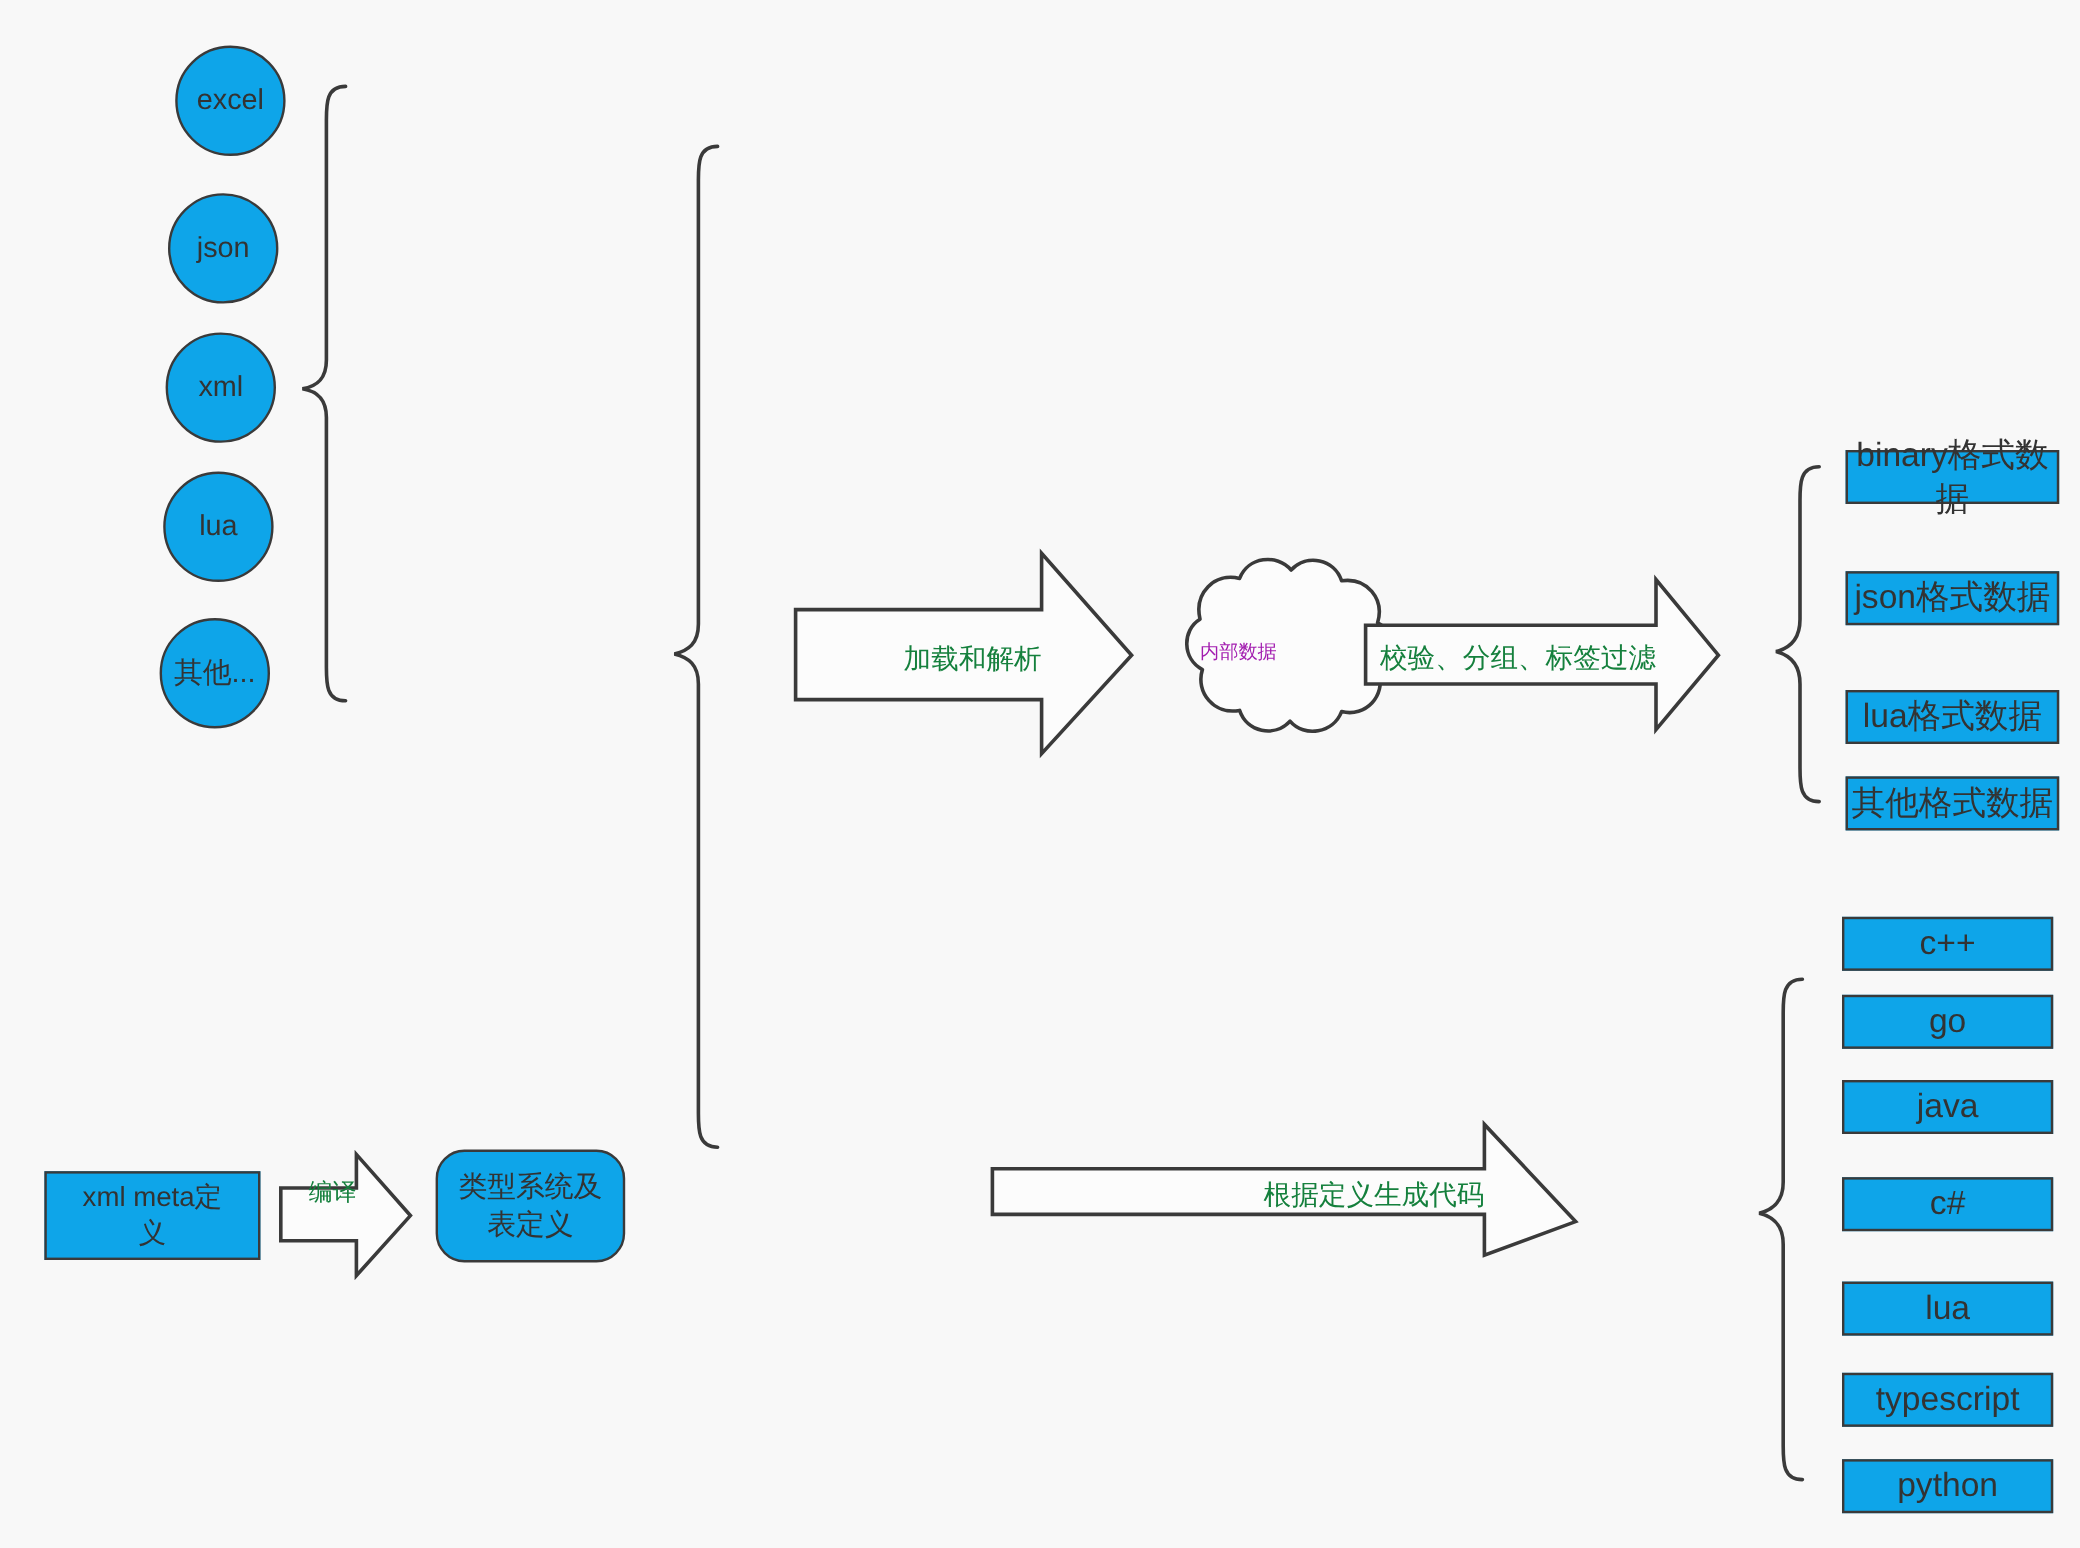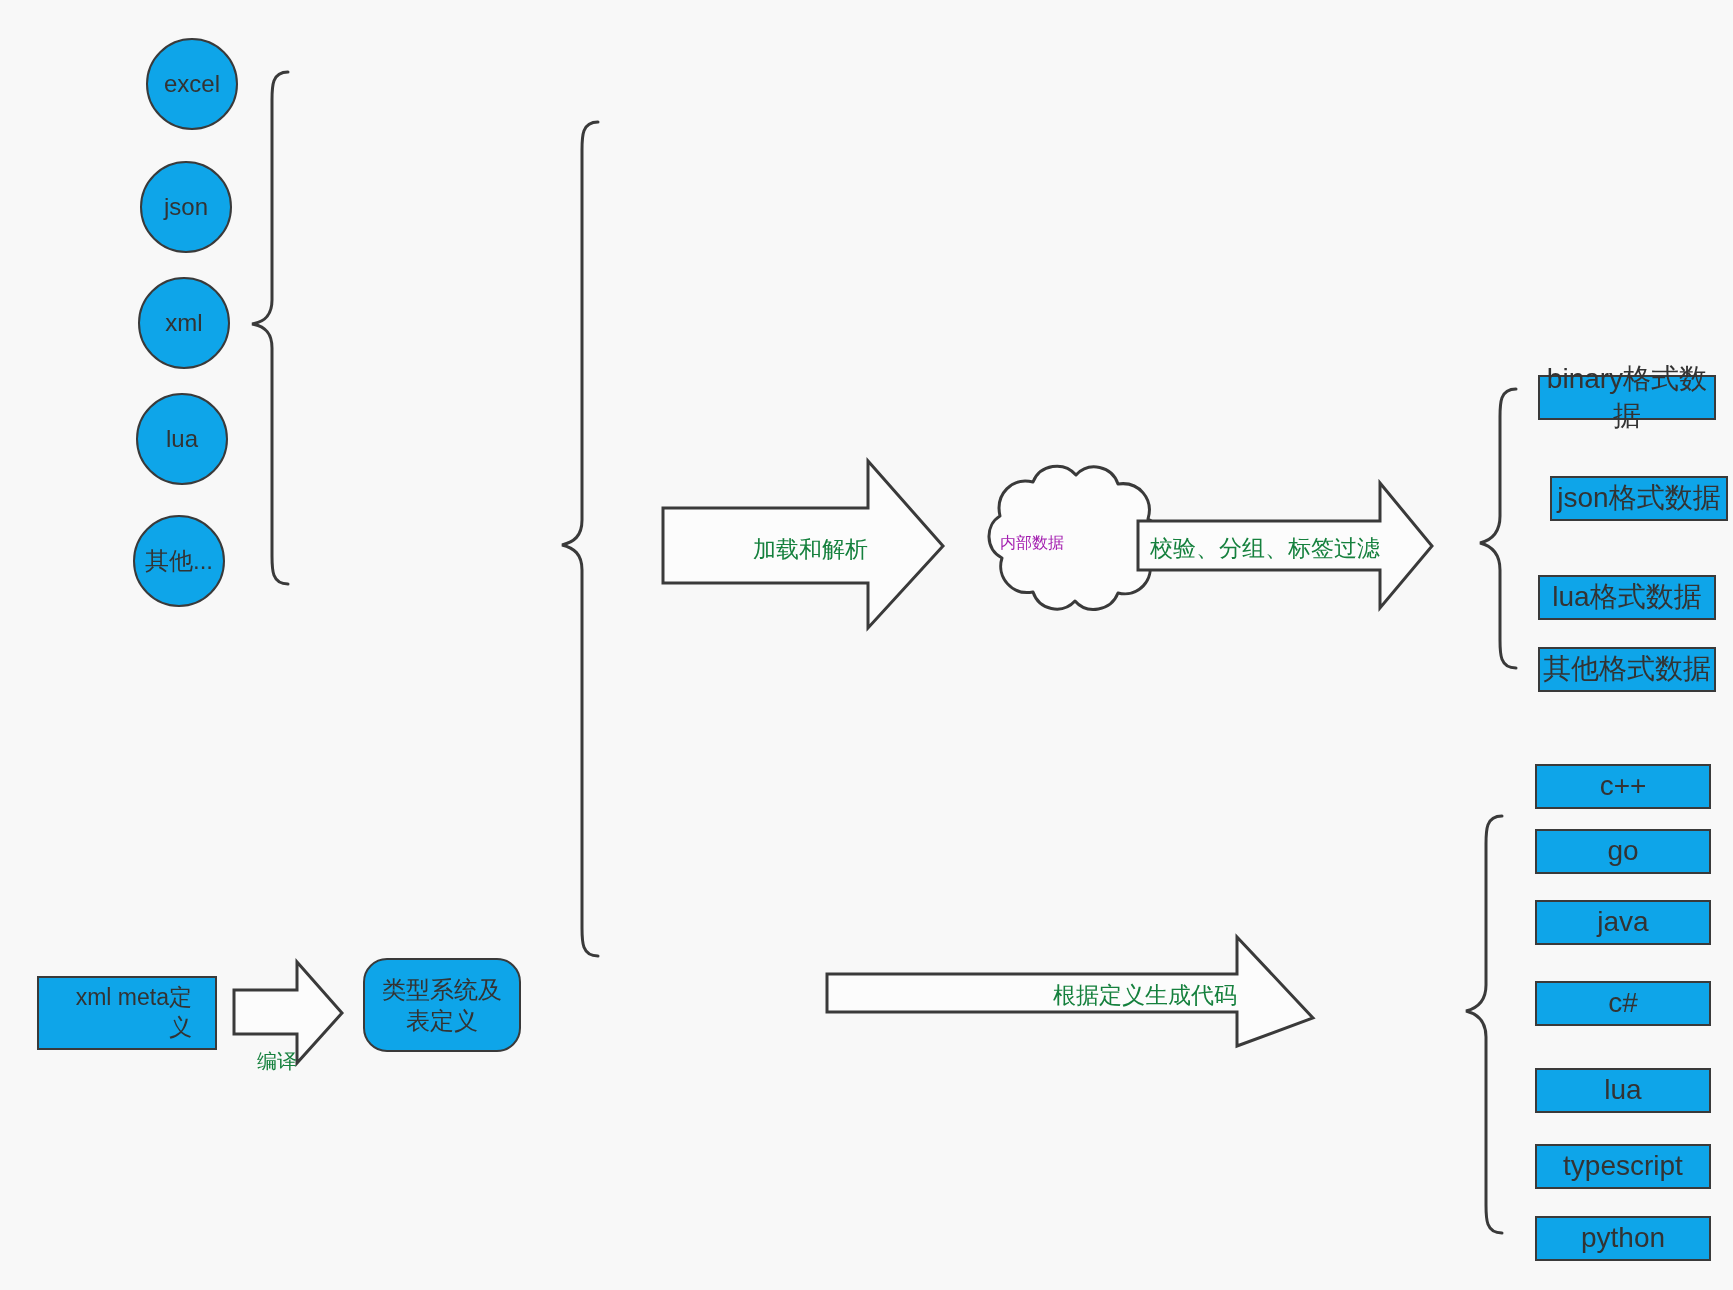--- a/index.html
+++ b/index.html
@@ -131,41 +131,41 @@
   <div class="cloud-label" style="left:1000px; top:533px; width:150px;">内部数据</div>
 
   <div class="arrow-label" style="left:1138px; top:533px; width:242px;">校验、分组、标签过滤</div>
 
   <div class="arrow-label" style="left:827px; top:980px; width:410px;">根据定义生成代码</div>
 
   <div class="node smallbox" style="left:1538px; top:375px; width:178px; height:45px;">
     <span>binary格式数据</span>
   </div>
 
-  <div class="node smallbox" style="left:1538px; top:476px; width:178px; height:45px;margin-left:12px;">
+  <div class="node smallbox" style="left:1538px; top:476px; width:178px; height:45px;">
     <span>json格式数据</span>
   </div>
 
   <div class="node smallbox" style="left:1538px; top:575px; width:178px; height:45px;">
     <span>lua格式数据</span>
   </div>
 
   <div class="node smallbox" style="left:1538px; top:647px; width:178px; height:45px;">
     <span>其他格式数据</span>
   </div>
 
-  <div class="node rect" style="left:37px; top:976px; width:180px; height:74px;text-align:right;">
+  <div class="node rect" style="left:37px; top:976px; width:180px; height:74px;">
     <span style="display:block; width:130px;">xml meta定义</span>
   </div>
 
   <svg class="svg-layer" viewBox="0 0 1733 1290" xmlns="http://www.w3.org/2000/svg">
     <path d="M 234,990 L 297,990 L 297,962 L 342,1013 L 297,1063 L 297,1034 L 234,1034 Z" fill="#fcfcfc" stroke="#3a3a3a" stroke-width="3" stroke-linejoin="miter"></path>
   </svg>
 
-  <div class="arrow-label" style="left:234px; top:1048px; width:63px; font-size:20px;">编译</div>
+  <div class="arrow-label" style="left:234px; top:980px; width:63px; font-size:20px;">编译</div>
 
   <div class="node rounded" style="left:363px; top:958px; width:158px; height:94px;">
     <span style="display:block; width:125px;">类型系统及表定义</span>
   </div>
 
   <div class="node smallbox" style="left:1535px; top:764px; width:176px; height:45px;">
     <span>c++</span>
   </div>
 
   <div class="node smallbox" style="left:1535px; top:829px; width:176px; height:45px;">

